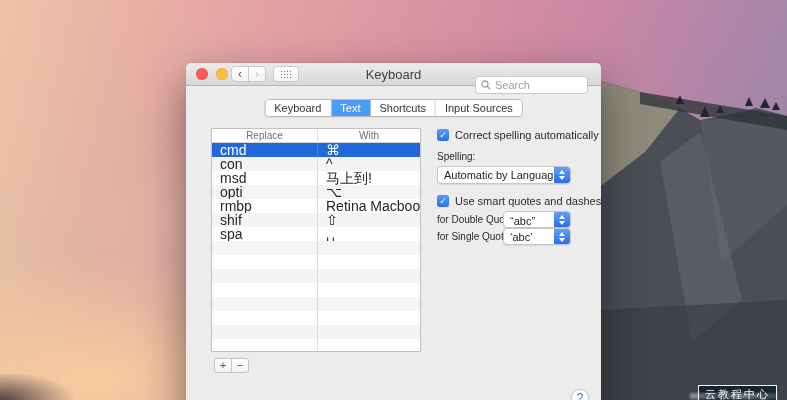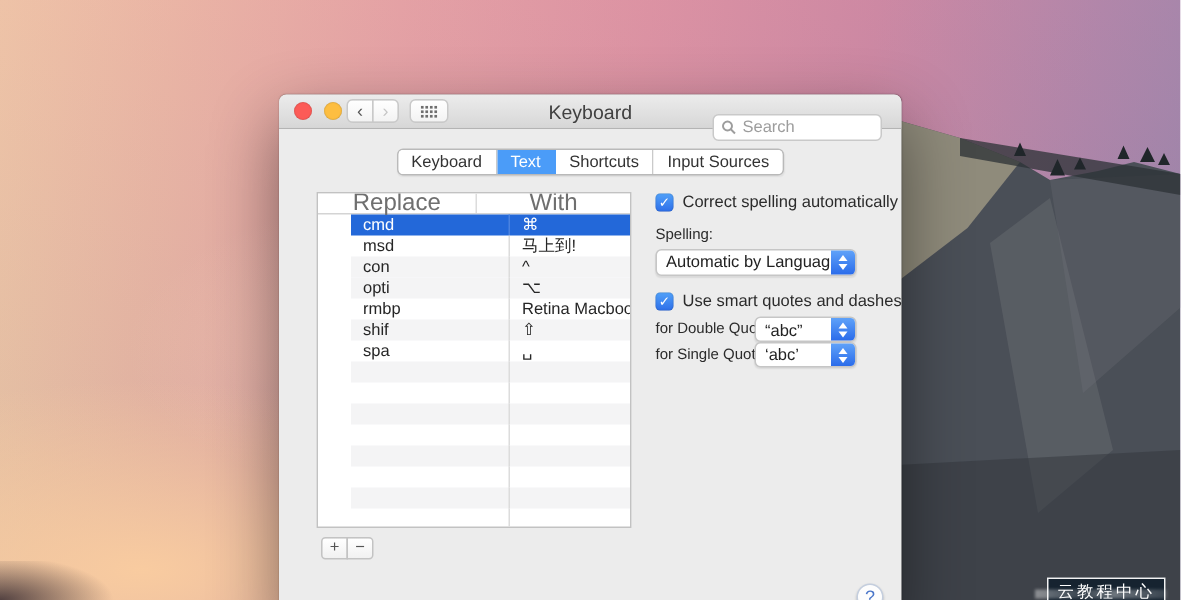--- a/index.html
+++ b/index.html
@@ -42,24 +42,24 @@
   
   .tabbar{position:absolute;top:36px;left:50%;transform:translateX(-50%);display:inline-flex;
     border:1px solid #b9b9b9;border-radius:4px;overflow:hidden;box-shadow:0 1px 1px rgba(0,0,0,.06);background:#fff;}
   .tab{padding:2px 9px;font-size:11px;color:#333;background:#fff;border-right:1px solid #c9c9c9;white-space:nowrap;}
   .tab:last-child{border-right:none;}
   .tab.sel{background:#4b9cf8;color:#fff;border-right-color:#4b9cf8;}
 
   
   .table{position:absolute;left:25px;top:65px;width:210px;height:224px;box-sizing:border-box;
     background:#fff;border:1px solid #c2c2c2;overflow:hidden;}
-  .thead{display:flex;height:13px;background:#fff;border-bottom:1px solid #d4d4d4;font-size:16px;color:#6f6f6f;justify-content:space-between;}
+  .thead{display:flex;height:13px;background:#fff;border-bottom:1px solid #d4d4d4;font-size:10px;color:#6f6f6f;justify-content:space-between;}
   .th1{width:106px;box-sizing:border-box;border-right:1px solid #dcdcdc;text-align:center;line-height:13px;}
   .th2{flex:1;text-align:center;line-height:13px;}
-  .row{display:flex;height:14px;font-size:11px;line-height:14px;color:#262626;margin-left:22px;}
+  .row{display:flex;height:14px;font-size:14px;line-height:14px;color:#262626;}
   .row .c1{width:106px;box-sizing:border-box;padding-left:8px;border-right:1px solid #dcdcdc;overflow:hidden;white-space:nowrap;}
   .row .c2{flex:1;padding-left:8px;overflow:hidden;white-space:nowrap;}
   .row.alt{background:#f4f4f5;}
   .row.sel{background:#2368d9;color:#fff;}
   .row.sel .c1{border-right-color:#4a82e0;}
 
   .listctl{position:absolute;left:28px;top:295px;display:flex;}
   .mini-btn{width:18px;height:15px;box-sizing:border-box;background:linear-gradient(#fff,#f1f1f1);
     border:1px solid #c3c3c3;font-size:11px;line-height:12px;color:#555;text-align:center;}
   .mini-btn.add{border-radius:3px 0 0 3px;}
@@ -142,27 +142,27 @@
     <div class="table">
       <div class="thead">
         <div class="th1">Replace</div>
         <div class="th2">With</div>
       </div>
       <div id="tbody">
           <div class="row sel">
             <div class="c1">cmd</div>
             <div class="c2">⌘</div>
           </div>
+          <div class="row alt">
+            <div class="c1">con</div>
+            <div class="c2">^</div>
+          </div>
           <div class="row">
             <div class="c1">msd</div>
             <div class="c2">马上到!</div>
-          </div>
-          <div class="row alt">
-            <div class="c1">con</div>
-            <div class="c2">^</div>
           </div>
           <div class="row alt">
             <div class="c1">opti</div>
             <div class="c2">⌥</div>
           </div>
           <div class="row">
             <div class="c1">rmbp</div>
             <div class="c2">Retina Macbook Pro</div>
           </div>
           <div class="row alt">

